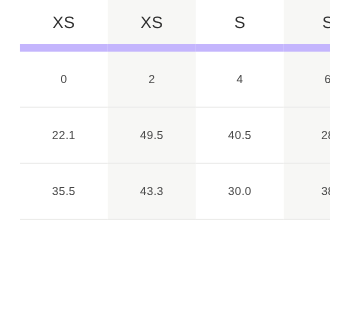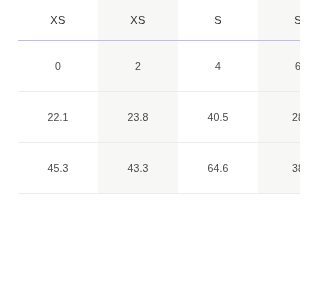--- a/index.html
+++ b/index.html
@@ -51,24 +51,24 @@
     vertical-align: middle;
     padding: 0;
     font-weight: normal;
     white-space: nowrap;
     background: transparent;
   }
 
   
   table.size-chart thead th {
     height: 40px;
-    font-size: 11px;
+    font-size: 15px;
     letter-spacing: 0.3px;
     color: #2e2e2e;
-    border-bottom: 1px solid #c4b5fd;
+    border-bottom: 7px solid #c4b5fd;
   }
 
   table.size-chart tbody td {
     height: 50px;
     font-size: 10.5px;
     letter-spacing: 0.2px;
     color: #464646;
     border-bottom: 1px solid #ececea;
   }
 
@@ -103,28 +103,28 @@
       <tbody>
         <tr>
           <td>0</td>
           <td class="stripe-col">2</td>
           <td>4</td>
           <td class="stripe-col">6</td>
         </tr>
 
         <tr>
           <td>22.1</td>
-          <td class="stripe-col">23.8</td>
+          <td class="stripe-col">49.5</td>
           <td>40.5</td>
           <td class="stripe-col">28</td>
         </tr>
 
         <tr>
-          <td>45.3</td>
+          <td>35.5</td>
           <td class="stripe-col">43.3</td>
-          <td>64.6</td>
+          <td>30.0</td>
           <td class="stripe-col">38</td>
         </tr>
       </tbody>
     </table>
 
   </div>
 </div>
 
 </body></html>

